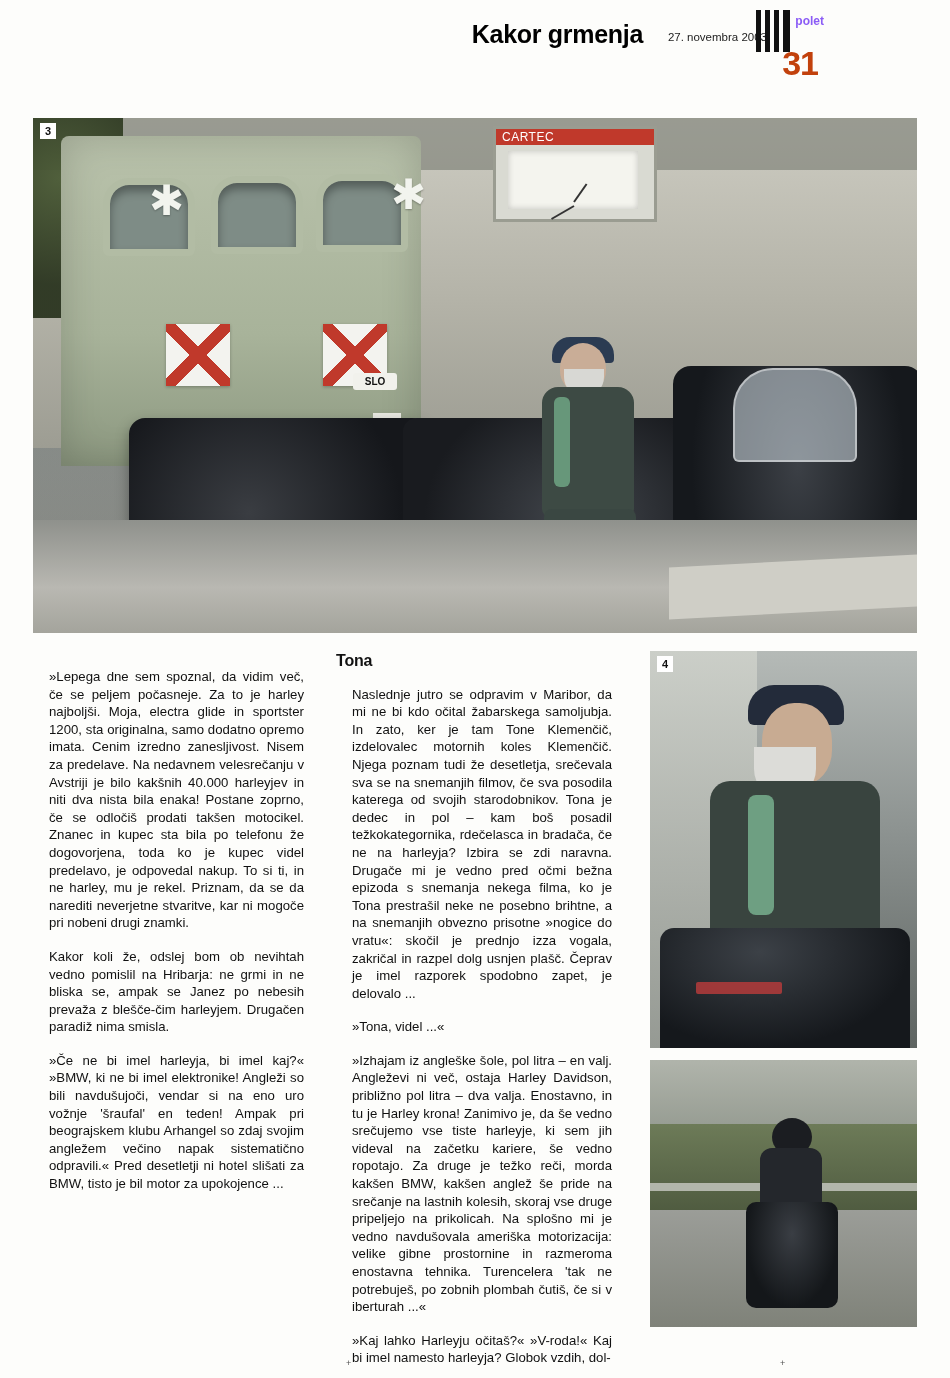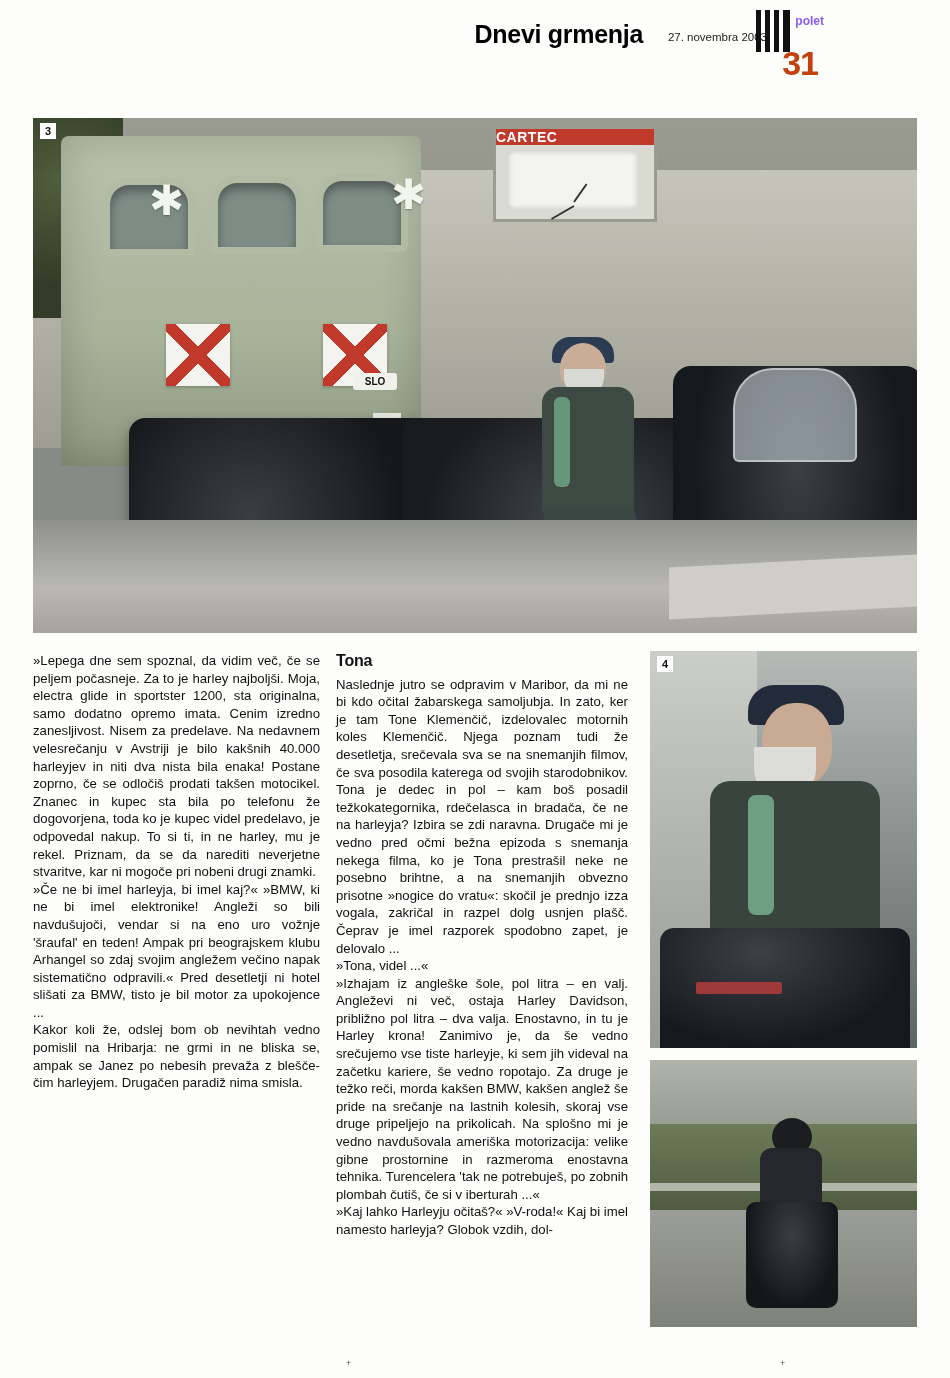--- a/index.html
+++ b/index.html
@@ -199,23 +199,24 @@
     position: absolute;
     left: 460px; top: 8px;
     width: 158px; height: 90px;
     background: #d9dad2;
     border: 3px solid #9a9c91;
   }
   .p3-clock .hdr {
     height: 16px;
     background: #c0392b;
     color: #fff;
-    font-size: 14px;
-    font-weight: bold;
+    font-size: 12px;
+    font-weight: normal;
     line-height: 16px;
+    padding-left: 6px;
     letter-spacing: .5px;
   }
   .p3-clock .face {
     position: absolute;
     left: 12px; top: 22px;
     width: 130px; height: 58px;
     background: #f4f4ee;
     box-shadow: inset 0 0 6px rgba(0,0,0,.2);
   }
   .p3-clock .face i {
@@ -441,40 +442,40 @@
     position: absolute;
     font-size: 13.2px;
     line-height: 17.6px;
     color: #111;
     text-align: justify;
     text-justify: inter-word;
     hyphens: manual;
   }
   #col-1 { left: 33px; top: 652px; width: 287px; }
   #col-2 { left: 336px; top: 652px; width: 292px; }
-  .col p { margin: 0; }
+  .col p { margin: 16px; }
   .col h3 {
     margin: 0 0 6px 0;
     font-size: 16px;
     font-weight: bold;
     letter-spacing: -.2px;
   }
   .crop-mark {
     position: absolute;
     color: #555;
     font-size: 9px;
   }
 </style>
 </head>
 <body>
 
 <div class="page">
 
   <div class="masthead">
-    <div class="hd-title">Dnevi grmenja</div>
+    <div class="hd-title">Kakor grmenja</div>
     <div class="hd-date">27. novembra 2003</div>
     <div class="hd-brand">polet</div>
     <div class="hd-bars">
       <i></i>
         <i></i>
         <i></i>
         <i></i>
     </div>
     <div class="hd-pageno">31</div>
   </div>
@@ -546,22 +547,22 @@
     <div class="road"></div>
     <div class="rider">
       <div class="helmet"></div>
       <div class="body"></div>
       <div class="moto"></div>
     </div>
   </div>
 
   <div class="col" id="col-1">
     <p>»Lepega dne sem spoznal, da vidim več, če se peljem počasneje. Za to je harley najboljši. Moja, electra glide in sportster 1200, sta originalna, samo dodatno opremo imata. Cenim izredno zanesljivost. Nisem za predelave. Na nedavnem velesrečanju v Avstriji je bilo kakšnih 40.000 harleyjev in niti dva nista bila enaka! Postane zoprno, če se odločiš prodati takšen motocikel. Znanec in kupec sta bila po telefonu že dogovorjena, toda ko je kupec videl predelavo, je odpovedal nakup. To si ti, in ne harley, mu je rekel. Priznam, da se da narediti neverjetne stvaritve, kar ni mogoče pri nobeni drugi znamki.</p>
+    <p>Kakor koli že, odslej bom ob nevihtah vedno pomislil na Hribarja: ne grmi in ne bliska se, ampak se Janez po nebesih prevaža z blešče-čim harleyjem. Drugačen paradiž nima smisla.</p>
     <p>»Če ne bi imel harleyja, bi imel kaj?« »BMW, ki ne bi imel elektronike! Angleži so bili navdušujoči, vendar si na eno uro vožnje 'šraufal' en teden! Ampak pri beograjskem klubu Arhangel so zdaj svojim angležem večino napak sistematično odpravili.« Pred desetletji ni hotel slišati za BMW, tisto je bil motor za upokojence ...</p>
-    <p>Kakor koli že, odslej bom ob nevihtah vedno pomislil na Hribarja: ne grmi in ne bliska se, ampak se Janez po nebesih prevaža z blešče-čim harleyjem. Drugačen paradiž nima smisla.</p>
   </div>
 
   <div class="col" id="col-2">
     <h3>Tona</h3>
     <p>Naslednje jutro se odpravim v Maribor, da mi ne bi kdo očital žabarskega samoljubja. In zato, ker je tam Tone Klemenčič, izdelovalec motornih koles Klemenčič. Njega poznam tudi že desetletja, srečevala sva se na snemanjih filmov, če sva posodila katerega od svojih starodobnikov. Tona je dedec in pol – kam boš posadil težkokategornika, rdečelasca in bradača, če ne na harleyja? Izbira se zdi naravna. Drugače mi je vedno pred očmi bežna epizoda s snemanja nekega filma, ko je Tona prestrašil neke ne posebno brihtne, a na snemanjih obvezno prisotne »nogice do vratu«: skočil je prednjo izza vogala, zakričal in razpel dolg usnjen plašč. Čeprav je imel razporek spodobno zapet, je delovalo ...</p>
     <p>»Tona, videl ...«</p>
     <p>»Izhajam iz angleške šole, pol litra – en valj. Angleževi ni več, ostaja Harley Davidson, približno pol litra – dva valja. Enostavno, in tu je Harley krona! Zanimivo je, da še vedno srečujemo vse tiste harleyje, ki sem jih videval na začetku kariere, še vedno ropotajo. Za druge je težko reči, morda kakšen BMW, kakšen anglež še pride na srečanje na lastnih kolesih, skoraj vse druge pripeljejo na prikolicah. Na splošno mi je vedno navdušovala ameriška motorizacija: velike gibne prostornine in razmeroma enostavna tehnika. Turencelera 'tak ne potrebuješ, po zobnih plombah čutiš, če si v iberturah ...«</p>
     <p>»Kaj lahko Harleyju očitaš?« »V-roda!« Kaj bi imel namesto harleyja? Globok vzdih, dol-</p>
   </div>
 

